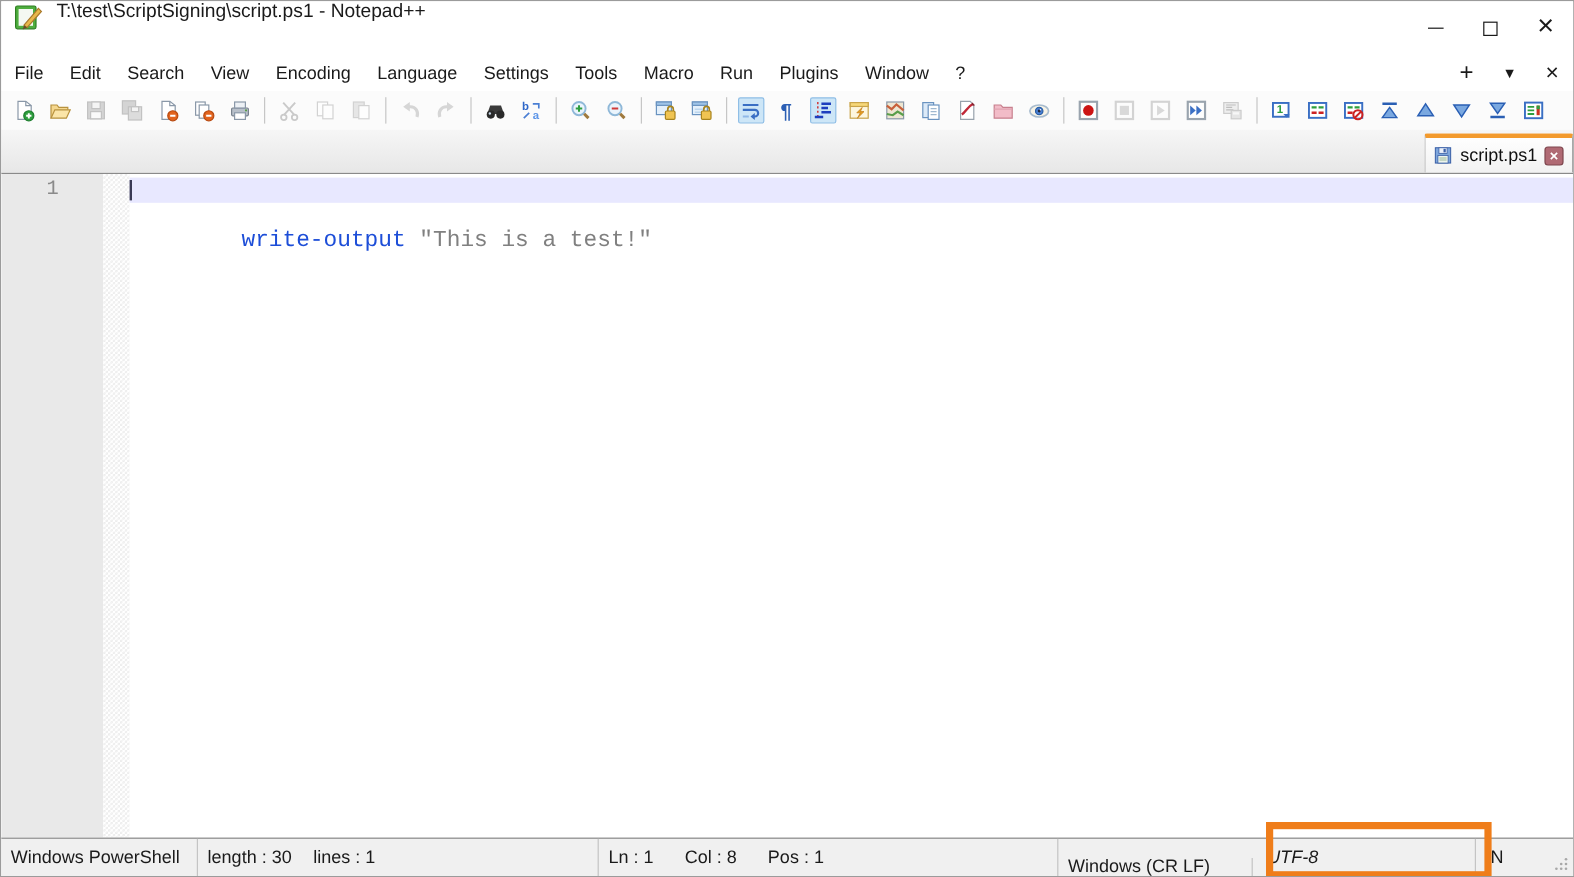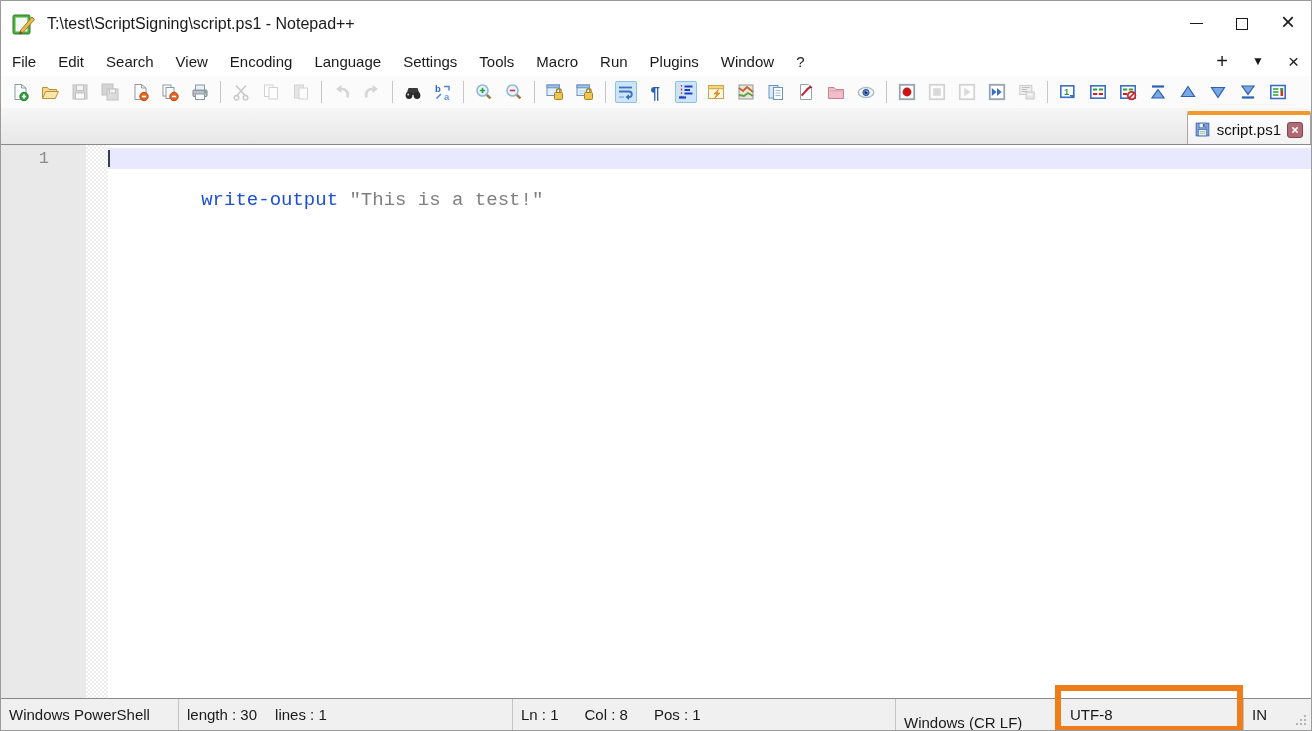--- a/index.html
+++ b/index.html
@@ -2,21 +2,21 @@
 <html><head>
 <meta charset="utf-8">
 <style>
   * { box-sizing: border-box; }
   body { margin: 0; background: #fff; font-family: "Liberation Sans", sans-serif; }
   .window {
     position: relative; width: 1312px; height: 731px; background: #fff;
     border: 1px solid #9B9B9B; display: flex; flex-direction: column; overflow: hidden;
   }
   
-  .titlebar { height: 45px; flex: 0 0 45px; display: flex; align-items: center; padding-left: 10px; background: #fff; }
+  .titlebar { height: 45px; flex: 0 0 45px; display: flex; align-items: flex-start; padding-left: 10px; background: #fff; }
   .app-icon svg { width: 26px; height: 26px; display: block; }
   .title { font-size: 16px; color: #1A1A1A; margin-left: 10px; }
   .win-controls { margin-left: auto; display: flex; height: 100%; }
   .wc { width: 46px; display: flex; align-items: center; justify-content: center; cursor: default; }
   .min-glyph { width: 13px; border-top: 1.6px solid #1A1A1A; }
   .max-glyph { width: 12px; height: 12px; border: 1.4px solid #1A1A1A; }
   .x-glyph { font-size: 24px; font-weight: 300; color: #1A1A1A; line-height: 1; margin-top: -3px; }
   
   .menubar { height: 30px; flex: 0 0 30px; display: flex; align-items: center; font-size: 15px; color: #1A1A1A; background: #fff; }
   .menu-items { display: flex; justify-content: space-between; }
@@ -52,22 +52,22 @@
                       linear-gradient(45deg, #EDEDED 25%, transparent 25%, transparent 75%, #EDEDED 75%);
     background-size: 4px 4px; background-position: 0 0, 2px 2px; }
   .code-area { flex: 1; padding-top: 3px; cursor: text; }
   .code-line { height: 21px; line-height: 21px; font-family: "Liberation Mono", monospace; font-size: 19px;
                white-space: pre; position: relative; padding-left: 2px; }
   .caret { position: absolute; left: 0; top: 2px; bottom: 2px; width: 2px; background: #3A3A55; }
   
   .statusbar { height: 32px; flex: 0 0 32px; background: #F0F0F0; border-top: 1px solid #8A8A8A;
                display: flex; align-items: stretch; font-size: 15px; color: #1A1A1A; position: relative; }
   .sec { display: flex; align-items: center; padding-left: 8px; border-right: 1px solid #C4C4C4; }
-  .s1 { width: 178px; } .s2 { width: 334px; gap: 18px; } .s3 { width: 383px; gap: 26px; }
-  .s4 { width: 162px; margin-top: 16px; } .s5 { width: 186px; padding-left: 12px; } .s6 { flex: 1; border-right: none; }
+  .s1 { width: 164px; } .s2 { width: 334px; gap: 18px; } .s3 { width: 383px; gap: 26px; }
+  .s4 { width: 162px; margin-top: 16px; } .s5 { width: 186px; padding-left: 12px; font-style: italic; } .s6 { flex: 1; border-right: none; }
   .grip { position: absolute; right: 4px; bottom: 4px; width: 13px; height: 13px; cursor: nwse-resize; }
   
   .annotation { position: absolute; left: 1054px; top: 684px; width: 188px; height: 47px;
                 border: 6px solid #EF7D1A; pointer-events: none; z-index: 10; }
 </style>
 </head>
 <body>
 
 <div class="window">
 

